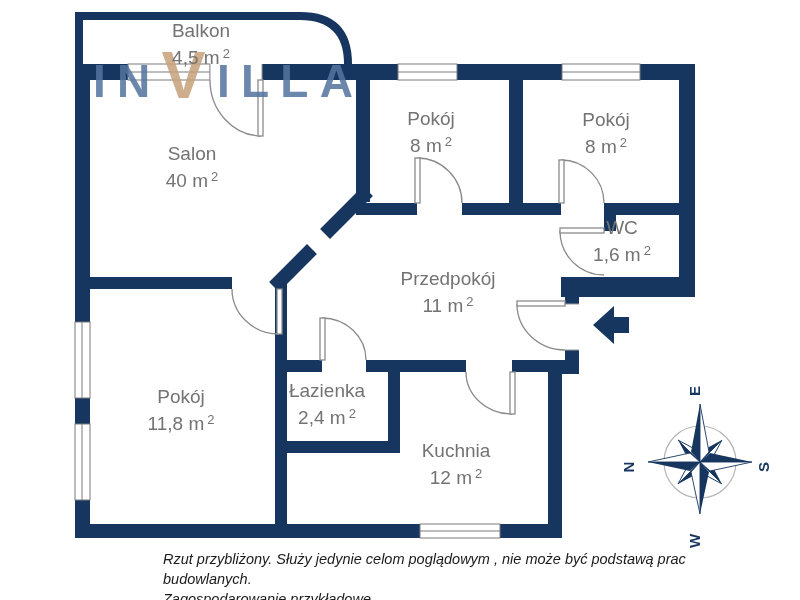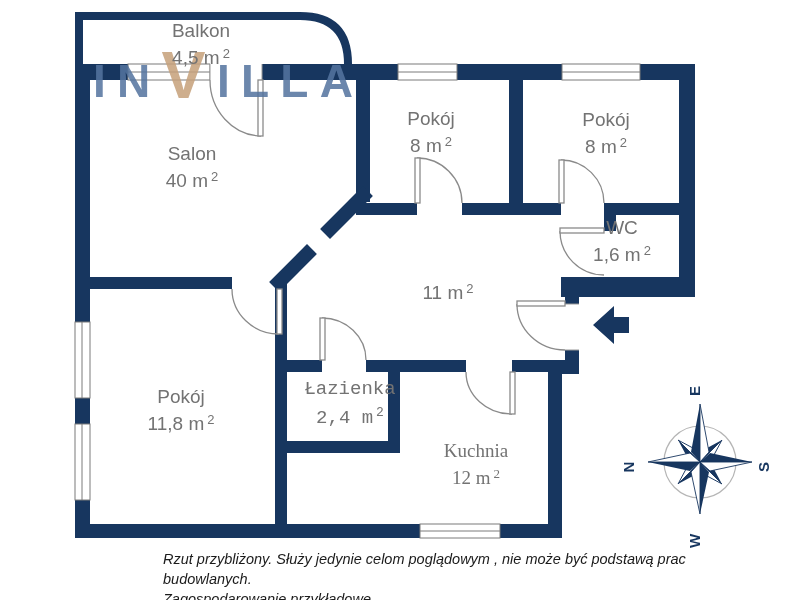--- a/index.html
+++ b/index.html
@@ -204,31 +204,32 @@
   </div>
   <div class="room-label" style="left:606px;top:133px;">
     <div>Pokój</div>
     <div class="area"><span>8</span> <span>m</span><sup>2</sup></div>
   </div>
   <div class="room-label" style="left:622px;top:241px;">
     <div>WC</div>
     <div class="area"><span>1,6</span> <span>m</span><sup>2</sup></div>
   </div>
   <div class="room-label" style="left:448px;top:292px;">
+    <div>Przedpokój</div>
     <div class="area"><span>11</span> <span>m</span><sup>2</sup></div>
   </div>
   <div class="room-label" style="left:181px;top:410px;">
     <div>Pokój</div>
     <div class="area"><span>11,8</span> <span>m</span><sup>2</sup></div>
   </div>
-  <div class="room-label" style="left:350px;top:404px;font-family:Liberation Mono, monospace;">
+  <div class="room-label" style="left:327px;top:404px;">
     <div>Łazienka</div>
     <div class="area"><span>2,4</span> <span>m</span><sup>2</sup></div>
   </div>
-  <div class="room-label" style="left:476px;top:464px;font-family:Liberation Serif, serif;">
+  <div class="room-label" style="left:456px;top:464px;">
     <div>Kuchnia</div>
     <div class="area"><span>12</span> <span>m</span><sup>2</sup></div>
   </div>
 
   <div class="disclaimer">
     <div>Rzut przybliżony. Służy jedynie celom poglądowym , nie może być podstawą prac budowlanych.</div>
     <div>Zagospodarowanie przykładowe.</div>
   </div>
 
 </div>

